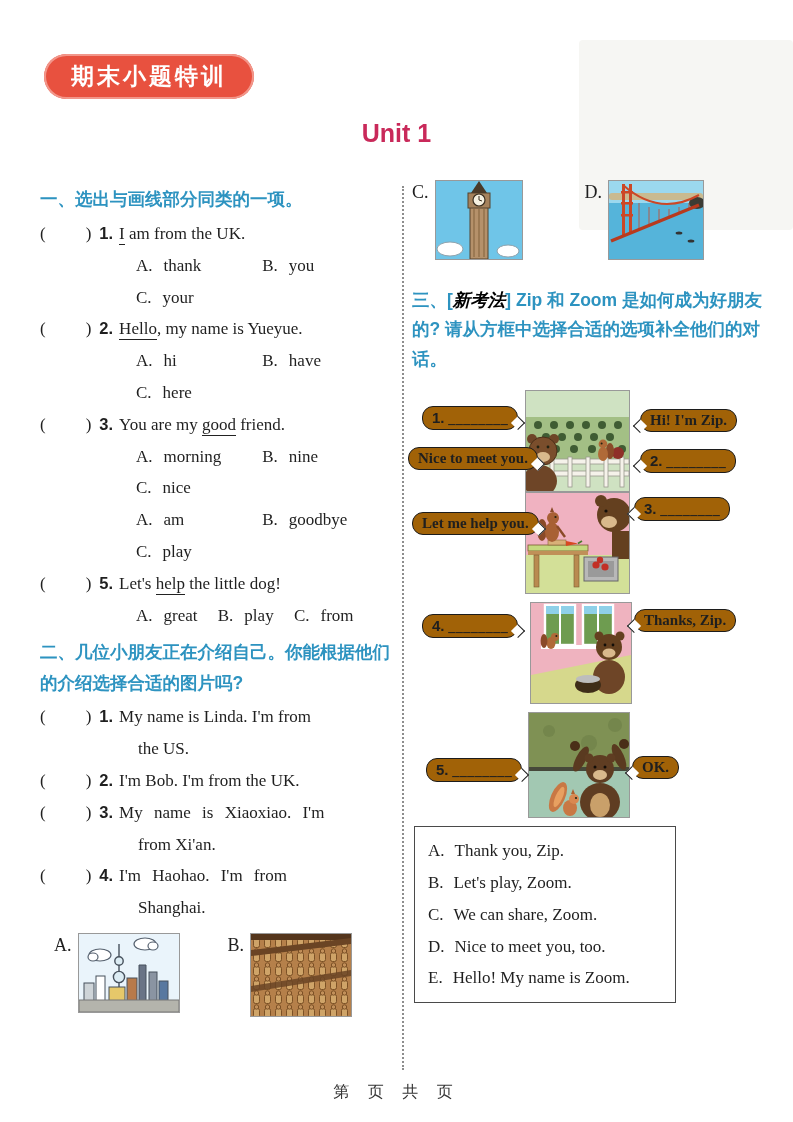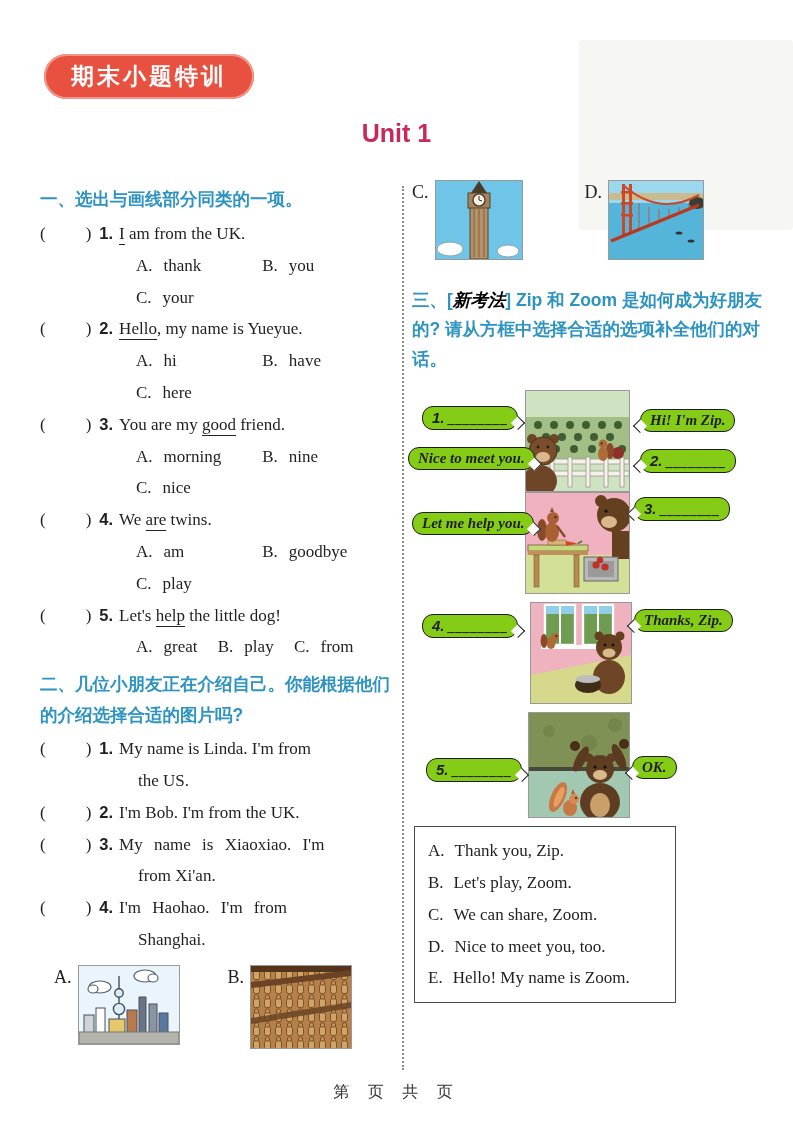--- a/index.html
+++ b/index.html
@@ -48,22 +48,22 @@
   .s3-heading .tag-red{color:#000000;font-style:italic;font-weight:bold;font-family:"Liberation Serif",serif;}
 
   .frames{margin-top:16px;}
   .frame{position:relative;}
   .f1{height:102px;}
   .f2{height:100px;margin-top:0;}
   .f3{height:100px;margin-top:10px;}
   .f4{height:104px;margin-top:10px;}
   .scene{position:absolute;top:0;}
 
-  .bubble{position:absolute;background:#84cc16;border:1.7px solid #1c1c1c;border-radius:11px;
-          padding:2px 9px;font-weight:bold;font-size:15px;white-space:nowrap;z-index:2;font-style:italic;}
+  .bubble{position:absolute;background:#a16207;border:1.7px solid #1c1c1c;border-radius:11px;
+          padding:2px 9px;font-weight:bold;font-size:15px;white-space:nowrap;z-index:2;}
   .bubble .b-num{font-family:"Liberation Sans",sans-serif;font-weight:bold;font-size:15px;}
   .bubble .b-blank{font-size:14px;letter-spacing:0.5px;}
   .bubble::after{content:'';position:absolute;width:9px;height:9px;background:#fff;transform:rotate(45deg);top:11px;}
   .bubble.tr::after{right:-6px;border-top:1.7px solid #1c1c1c;border-right:1.7px solid #1c1c1c;}
   .bubble.tl::after{left:-6px;border-bottom:1.7px solid #1c1c1c;border-left:1.7px solid #1c1c1c;}
 
   .opt-box{margin-top:10px;margin-left:2px;width:234px;border:1.6px solid #4a4a4a;padding:8px 13px;}
   .opt-box .q-line{padding-left:0;height:31.8px;}
   .opt-box .opt-label{margin-right:10px;}
 
@@ -110,23 +110,20 @@
       <span class="paren">(</span><span class="paren-gap"></span><span class="paren">)</span><span class="qnum">3.</span><span><span>You are my </span><span class="ul">good</span><span> friend.</span></span>
     </div>
     <div class="opt-row">
       <span class="opt opt-a"><span class="opt-label">A.</span><span>morning</span></span>
       <span class="opt"><span class="opt-label">B.</span><span>nine</span></span>
     </div>
     <div class="opt-row">
       <span class="opt"><span class="opt-label">C.</span><span>nice</span></span>
     </div>
 
-    <div class="q-line">
-      <span class="paren">(</span><span class="paren-gap"></span><span class="paren">)</span><span class="qnum">4.</span><span><span>We </span><span class="ul">are</span><span> twins.</span></span>
-    </div>
     <div class="opt-row">
       <span class="opt opt-a"><span class="opt-label">A.</span><span>am</span></span>
       <span class="opt"><span class="opt-label">B.</span><span>goodbye</span></span>
     </div>
     <div class="opt-row">
       <span class="opt"><span class="opt-label">C.</span><span>play</span></span>
     </div>
 
     <div class="q-line">
       <span class="paren">(</span><span class="paren-gap"></span><span class="paren">)</span><span class="qnum">5.</span><span><span>Let's </span><span class="ul">help</span><span> the little dog!</span></span>

